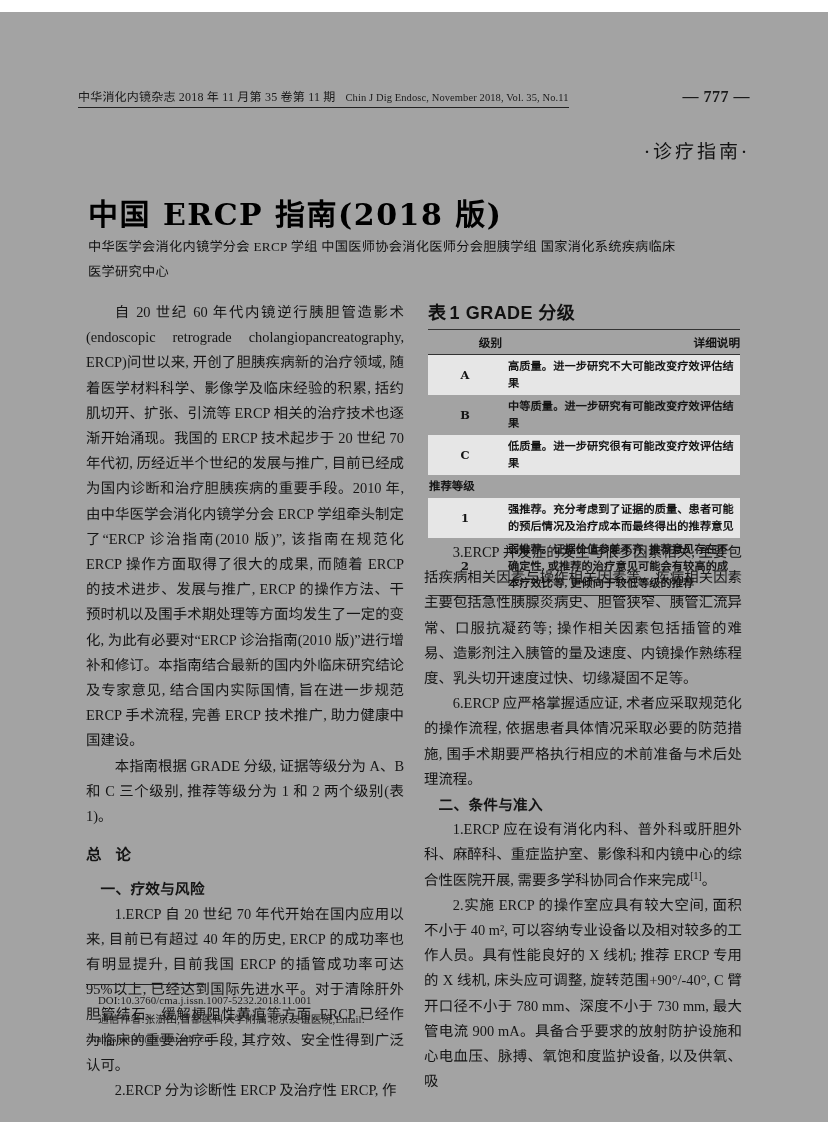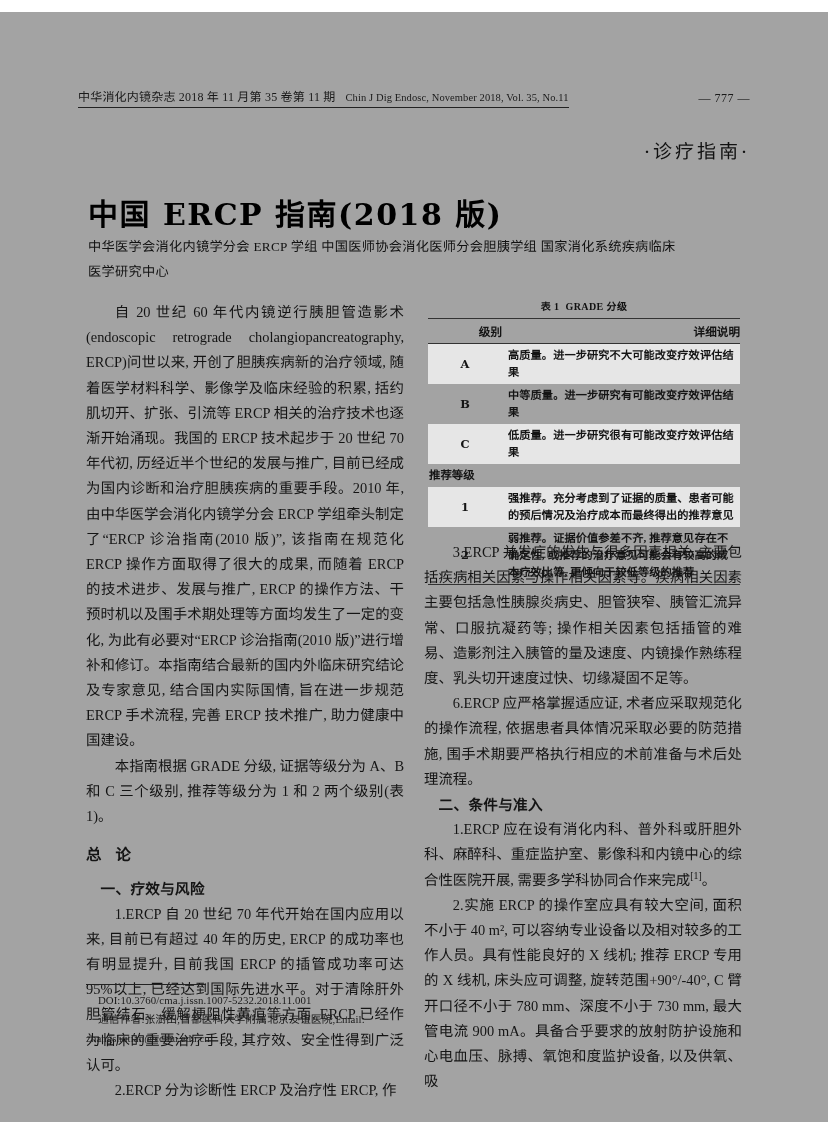--- a/index.html
+++ b/index.html
@@ -41,24 +41,25 @@
     white-space: nowrap;
     color: #1a1a1a;
   }
   .runhead-left .cn { font-size: 12px; }
   .runhead-left .en {
     font-size: 10.5px;
     margin-left: 10px;
     letter-spacing: 0.1px;
   }
   .runhead-right {
-    font-size: 12px;
+    font-size: 16px;
     white-space: nowrap;
     padding-bottom: 2px;
     letter-spacing: 0.5px;
+    font-weight: bold;
   }
 
   
   .category {
     position: absolute;
     right: 78px;
     top: 124px;
     font-size: 19px;
     letter-spacing: 3px;
     font-family: "DejaVu Serif", "Liberation Serif", serif;
@@ -152,24 +153,24 @@
   .footnote-line.ind { text-indent: 1.1em; }
 
   
   .tbl-wrap {
     position: absolute;
     left: 428px;
     top: 286px;
     width: 312px;
   }
   .tbl-caption {
-    text-align: center;
-    font-size: 10px;
-    font-weight: bold;
-    font-family: Liberation Serif, serif;
+    text-align: left;
+    font-size: 18px;
+    font-weight: bold;
+    font-family: Liberation Sans, sans-serif;
     letter-spacing: 0.4px;
     margin-bottom: 5px;
     color: #111;
   }
   .tbl-caption .num { margin: 0 6px 0 3px; }
   table.grade {
     width: 100%;
     border-collapse: collapse;
     font-size: 11.2px;
     color: #141414;

